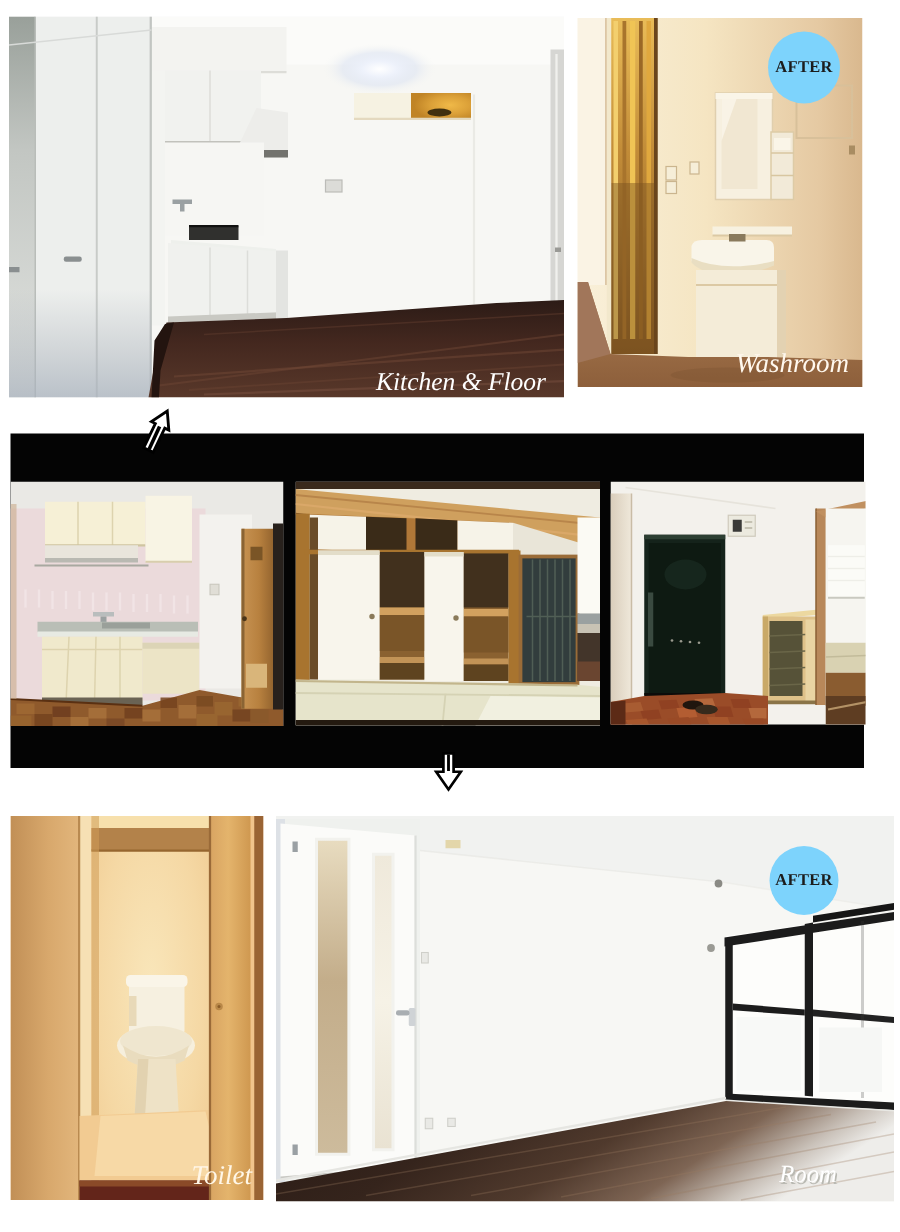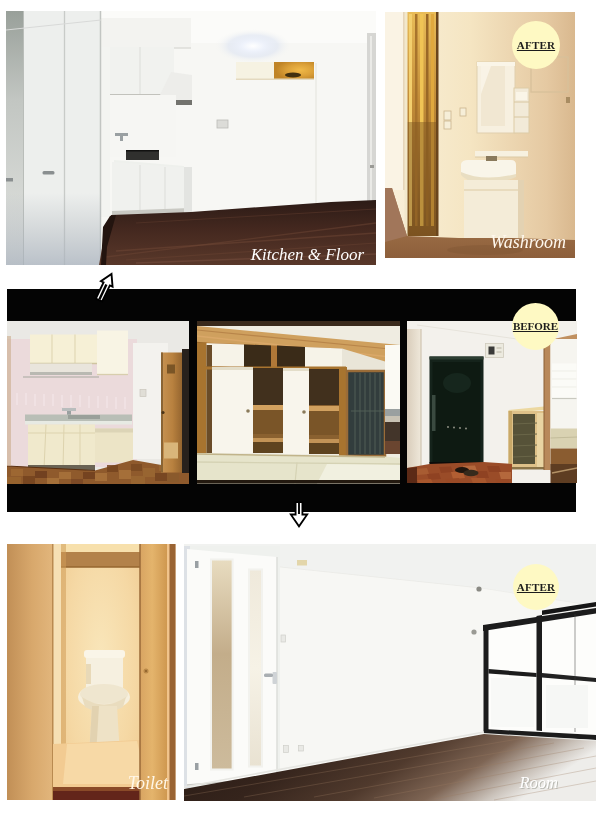--- a/index.html
+++ b/index.html
@@ -1,18 +1,18 @@
 <!DOCTYPE html>
 <html><head>
 <meta charset="utf-8">
 <style>
 html,body{margin:0;padding:0;background:#ffffff;}
 #page{position:relative;width:600px;height:821px;background:#ffffff;overflow:hidden;font-family:"Liberation Serif",serif;}
 .ph{position:absolute;display:block;}
-.badge{position:absolute;background:#fef9c3;border-radius:50%;display:flex;align-items:center;justify-content:center;font-family:"Liberation Serif",serif;color:#1c1c1c;text-decoration:underline;}
+.badge{position:absolute;background:#7dd3fc;border-radius:50%;display:flex;align-items:center;justify-content:center;font-family:"Liberation Serif",serif;color:#1c1c1c;}
 </style>
 </head>
 <body>
 <div id="page">
 
 <svg class="ph" style="left:6px;top:11px" width="370" height="254" viewBox="0 0 370 254" preserveAspectRatio="none">
 <defs>
 <radialGradient id="glow" cx="50%" cy="50%" r="50%">
  <stop offset="0%" stop-color="#ffffff"></stop>
  <stop offset="30%" stop-color="#eef2fb"></stop>
@@ -536,21 +536,20 @@
 <rect x="143.5" y="143" width="27" height="19.5" fill="#5e3d22"></rect>
 <line x1="145" y1="152" x2="170.5" y2="147" stroke="#c9a878" stroke-width="1.5" opacity="0.8"></line>
       </g>
 </svg>
 
 <svg class="ph" style="left:289px;top:501px" width="20" height="27" viewBox="0 0 20 27">
 <path d="M6.6,1.2 L13.4,1.2 L13.4,13.5 L18.2,13.5 L10,25.3 L1.8,13.5 L6.6,13.5 Z" fill="#ffffff" stroke="#000000" stroke-width="1.8"></path>
       <line x1="10" y1="2" x2="10" y2="13" stroke="#000000" stroke-width="1.9"></line>
 </svg>
 
-<div class="badge" style="left:512px;top:302.5px;width:47px;height:47px;font-size:11px;font-weight:bold;">BEFORE</div>
 
 <svg class="ph" style="left:7px;top:544px" width="168.5" height="256" viewBox="0 0 168.5 256" preserveAspectRatio="none">
 <defs>
 <linearGradient id="tlwall" x1="0" y1="0" x2="1" y2="0">
  <stop offset="0%" stop-color="#c18f56"></stop>
  <stop offset="55%" stop-color="#d8a86c"></stop>
  <stop offset="100%" stop-color="#e2b67c"></stop>
 </linearGradient>
 <radialGradient id="talcove" cx="50%" cy="45%" r="80%">
  <stop offset="0%" stop-color="#f9e6ba"></stop>

